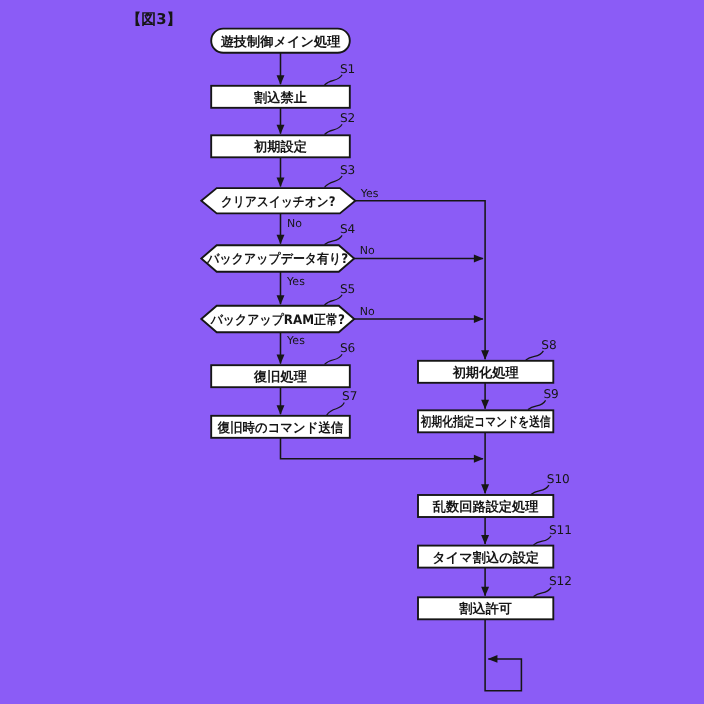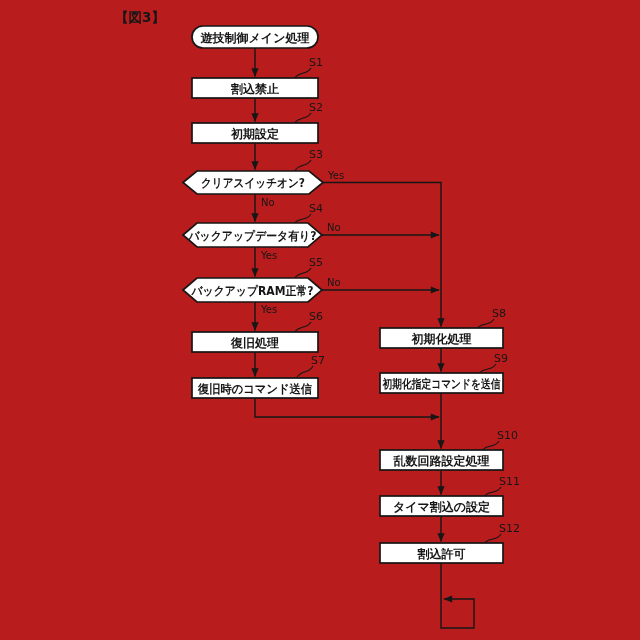--- a/index.html
+++ b/index.html
@@ -1,17 +1,17 @@
 <!DOCTYPE html>
 <html><head>
 <meta charset="utf-8">
 <style>
   html,body{margin:0;padding:0;background:#ffffff;}
   body{width:640px;height:640px;font-family:"DejaVu Sans",sans-serif;}
-  .stage{position:relative;width:640px;height:640px;background:#b91c1c;overflow:hidden;}
+  .stage{position:relative;width:640px;height:640px;background:#8b5cf6;overflow:hidden;}
   svg{display:block;}
   .shape{fill:#ffffff;stroke:#161616;stroke-width:1.7;}
   .edge{fill:none;stroke:#161616;stroke-width:1.4;}
   .leader{fill:none;stroke:#161616;stroke-width:1.1;}
   .t{font:600 12px "DejaVu Sans",sans-serif;fill:#161616;text-anchor:middle;dominant-baseline:central;}
   .tag{font:11px "DejaVu Sans",sans-serif;fill:#161616;text-anchor:start;}
   .yn{font:10px "DejaVu Sans",sans-serif;fill:#161616;text-anchor:start;}
   .fig{font:600 13.5px "DejaVu Sans",sans-serif;fill:#161616;text-anchor:start;}
 </style>
 </head>

